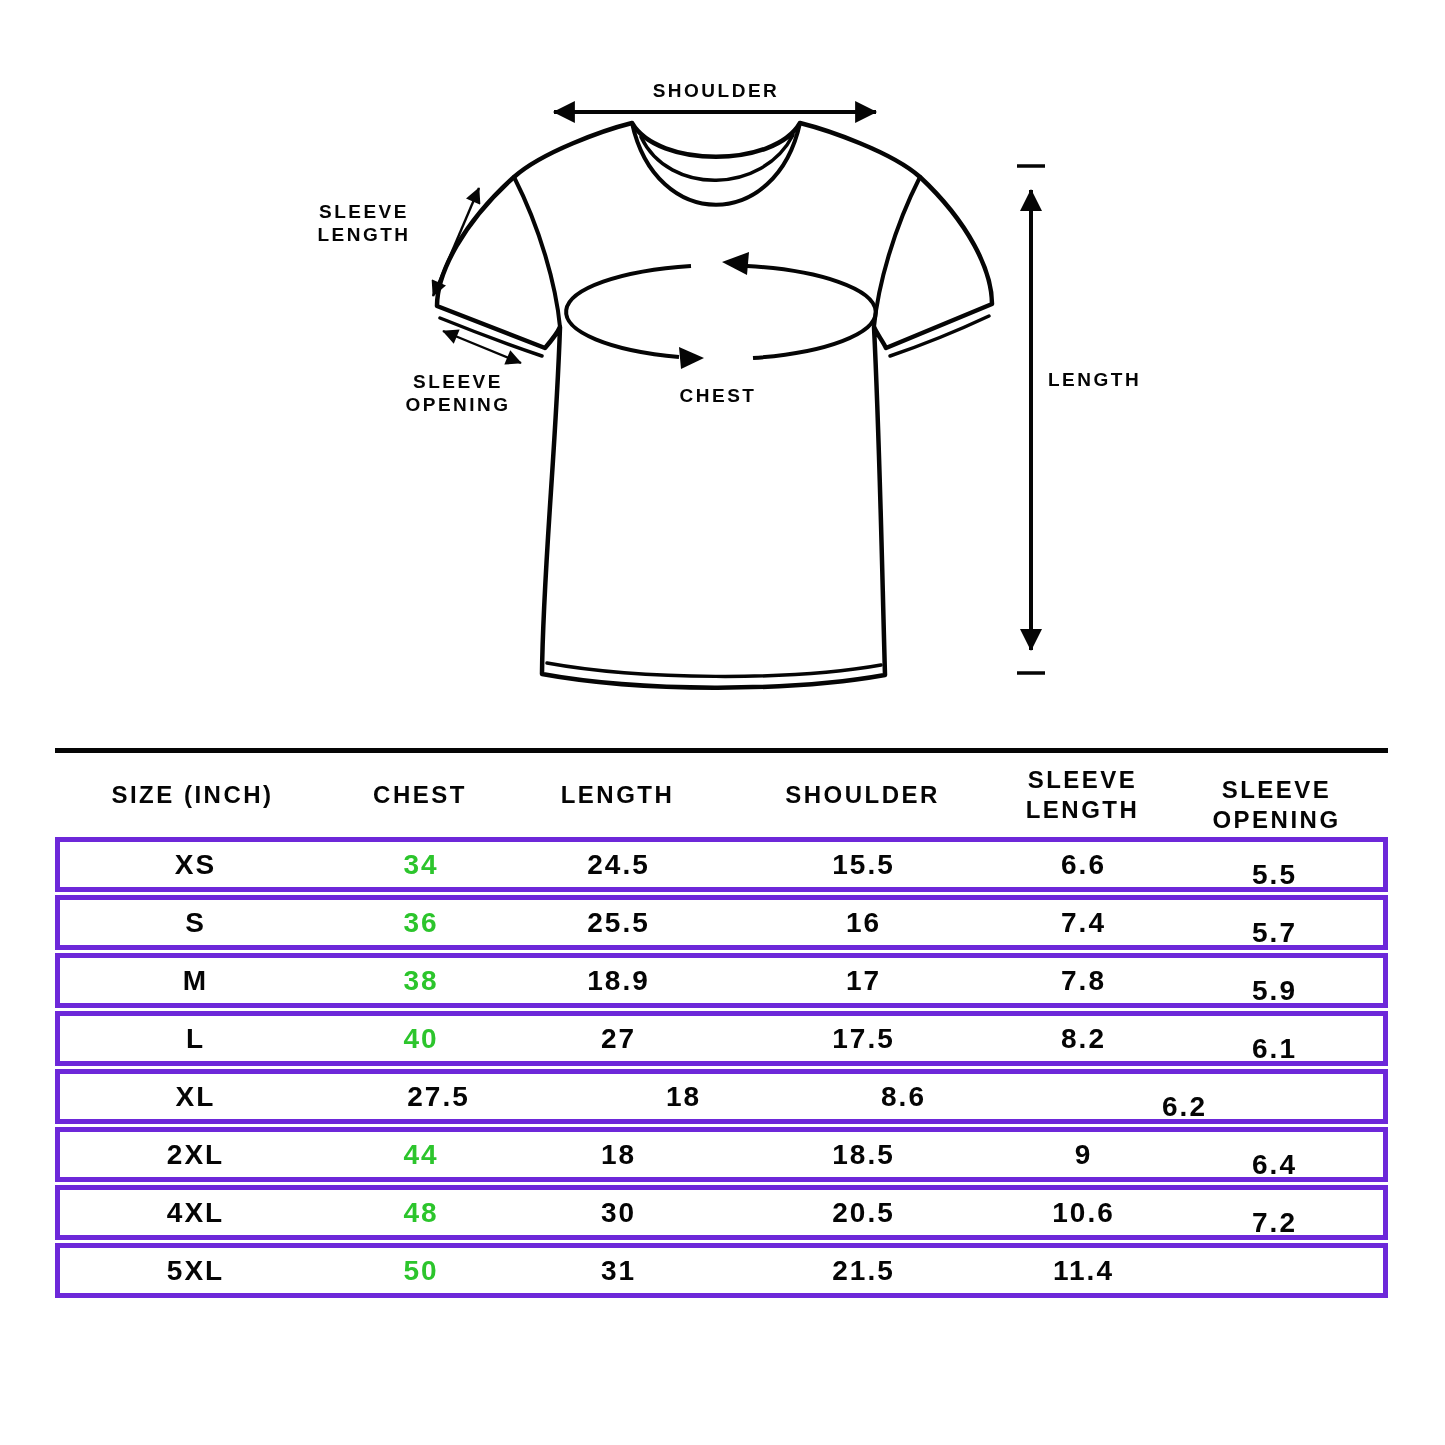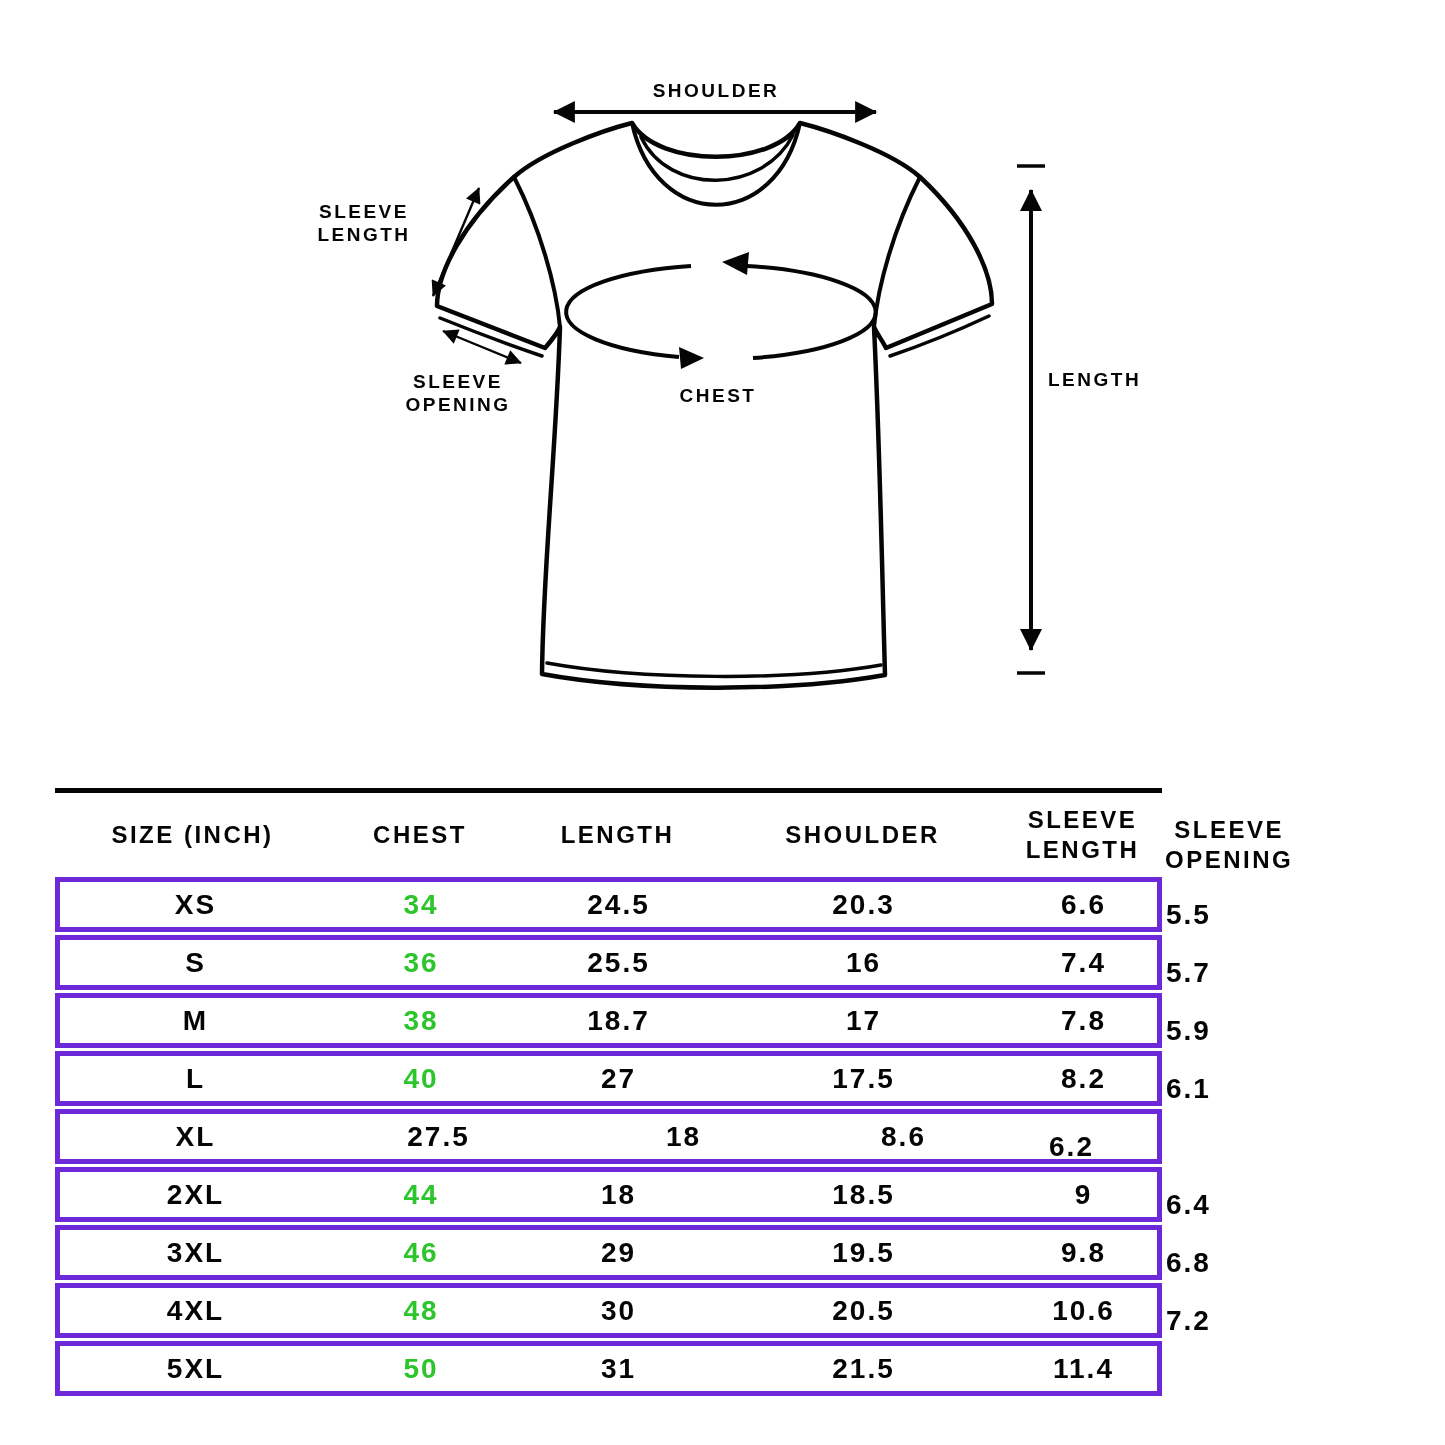--- a/index.html
+++ b/index.html
@@ -8,21 +8,21 @@
     font-family:"Liberation Sans", sans-serif;color:#050505;
   }
   
   .diagram-svg{position:absolute;left:0;top:0;}
   .dlabel{
     position:absolute;font-weight:bold;font-size:19px;letter-spacing:2.5px;
     color:#050505;text-align:center;line-height:23px;white-space:nowrap;
   }
   .dlabel div{white-space:nowrap;}
   
-  .size-table{position:absolute;left:55px;top:788px;width:1107px;}
+  .size-table{position:absolute;left:55px;top:748px;width:1333px;}
   .table-rule{height:5px;background:#050505;}
   .hrow{display:flex;height:84px;align-items:center;}
   .drow{
     display:flex;height:55px;margin-bottom:3px;border:5px solid #6d28d9;
     box-sizing:border-box;align-items:stretch;background:#ffffff;
   }
   .cell{
     display:flex;align-items:center;justify-content:center;text-align:center;
     font-weight:bold;box-sizing:border-box;
   }
@@ -137,38 +137,38 @@
       </div>
     <div class="cell c5 th">
         <span>SLEEVE OPENING</span>
       </div>
   </div>
 
   <div class="drow">
     <div class="cell c0 td">XS</div>
     <div class="cell c1 td green">34</div>
     <div class="cell c2 td">24.5</div>
-    <div class="cell c3 td">20.3</div>
+    <div class="cell c3 td">15.5</div>
     <div class="cell c4 td">6.6</div>
     <div class="cell c5 td">5.5</div>
   </div>
 
   <div class="drow">
     <div class="cell c0 td">S</div>
     <div class="cell c1 td green">36</div>
     <div class="cell c2 td">25.5</div>
     <div class="cell c3 td">16</div>
     <div class="cell c4 td">7.4</div>
     <div class="cell c5 td">5.7</div>
   </div>
 
   <div class="drow">
     <div class="cell c0 td">M</div>
     <div class="cell c1 td green">38</div>
-    <div class="cell c2 td">18.7</div>
+    <div class="cell c2 td">18.9</div>
     <div class="cell c3 td">17</div>
     <div class="cell c4 td">7.8</div>
     <div class="cell c5 td">5.9</div>
   </div>
 
   <div class="drow">
     <div class="cell c0 td">L</div>
     <div class="cell c1 td green">40</div>
     <div class="cell c2 td">27</div>
     <div class="cell c3 td">17.5</div>
@@ -186,28 +186,20 @@
 
   <div class="drow">
     <div class="cell c0 td">2XL</div>
     <div class="cell c1 td green">44</div>
     <div class="cell c2 td">18</div>
     <div class="cell c3 td">18.5</div>
     <div class="cell c4 td">9</div>
     <div class="cell c5 td">6.4</div>
   </div>
 
-  <div class="drow">
-    <div class="cell c0 td">3XL</div>
-    <div class="cell c1 td green">46</div>
-    <div class="cell c2 td">29</div>
-    <div class="cell c3 td">19.5</div>
-    <div class="cell c4 td">9.8</div>
-    <div class="cell c5 td">6.8</div>
-  </div>
 
   <div class="drow">
     <div class="cell c0 td">4XL</div>
     <div class="cell c1 td green">48</div>
     <div class="cell c2 td">30</div>
     <div class="cell c3 td">20.5</div>
     <div class="cell c4 td">10.6</div>
     <div class="cell c5 td">7.2</div>
   </div>
 

